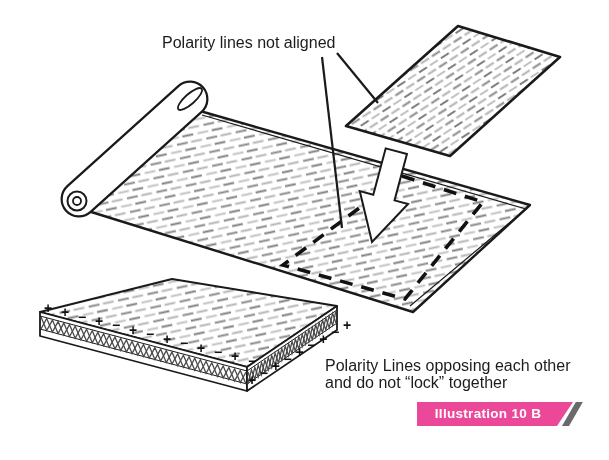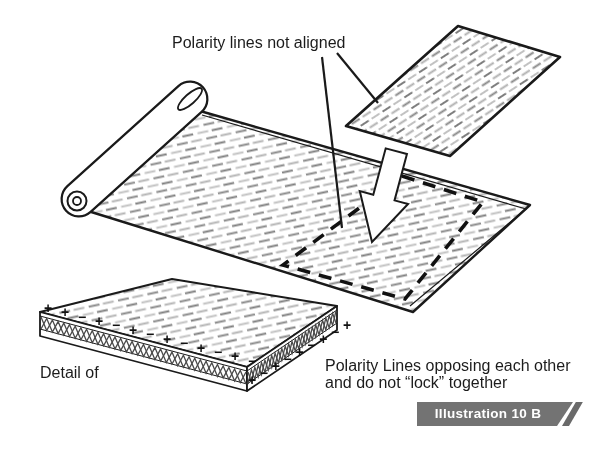--- a/index.html
+++ b/index.html
@@ -1,20 +1,20 @@
 <!DOCTYPE html>
 <html><head>
 <meta charset="utf-8">
 <style>
   html,body{margin:0;padding:0;background:#fff;}
   .stage{position:relative;width:609px;height:460px;background:#fff;overflow:hidden;
          font-family:"Liberation Sans",sans-serif;}
   .stage svg{position:absolute;left:0;top:0;}
   .label{position:absolute;color:#1c1c1c;font-size:16px;line-height:17px;white-space:nowrap;}
-  .badge{position:absolute;left:417px;top:402px;width:156px;height:24px;background:#737373;
+  .badge{position:absolute;left:417px;top:402px;width:156px;height:24px;background:#ec4899;
          color:#fff;font-size:13.5px;font-weight:bold;text-align:center;line-height:24px;
          box-sizing:border-box;padding-right:14px;letter-spacing:.3px;
          clip-path:polygon(0 0,100% 0,calc(100% - 16px) 100%,0 100%);}
   .badge-slash{position:absolute;left:562px;top:402px;width:7px;height:24px;background:#6a6a6a;
          transform:skewX(-30deg);transform-origin:0 100%;}
   text.polarity-symbol{font-family:"Liberation Sans",sans-serif;font-weight:bold;font-size:14px;
          fill:#111;text-anchor:middle;dominant-baseline:middle;}
 </style>
 </head>
 <body>
@@ -96,24 +96,23 @@
         <text x="275.8" y="367.3" class="polarity-symbol">+</text>
         <text x="287.6" y="360.4" class="polarity-symbol">−</text>
         <text x="299.5" y="353.5" class="polarity-symbol">+</text>
         <text x="311.4" y="346.6" class="polarity-symbol">−</text>
         <text x="323.3" y="339.8" class="polarity-symbol">+</text>
         <text x="335.1" y="332.9" class="polarity-symbol">−</text>
         <text x="347.0" y="326.0" class="polarity-symbol">+</text>
       </g>
   </svg>
 
-  <div class="label" style="left:172px;top:34px">Polarity lines not aligned</div>
+  <div class="label" style="left:162px;top:34px">Polarity lines not aligned</div>
 
   <div class="label" style="left:40px;top:364px">
-    <div>Detail of</div>
   </div>
 
   <div class="label" style="left:325px;top:357px">
     <div>Polarity Lines opposing each other</div>
     <div>and do not “lock” together</div>
   </div>
 
   <div class="badge">
     <span>Illustration 10 B</span>
   </div>

